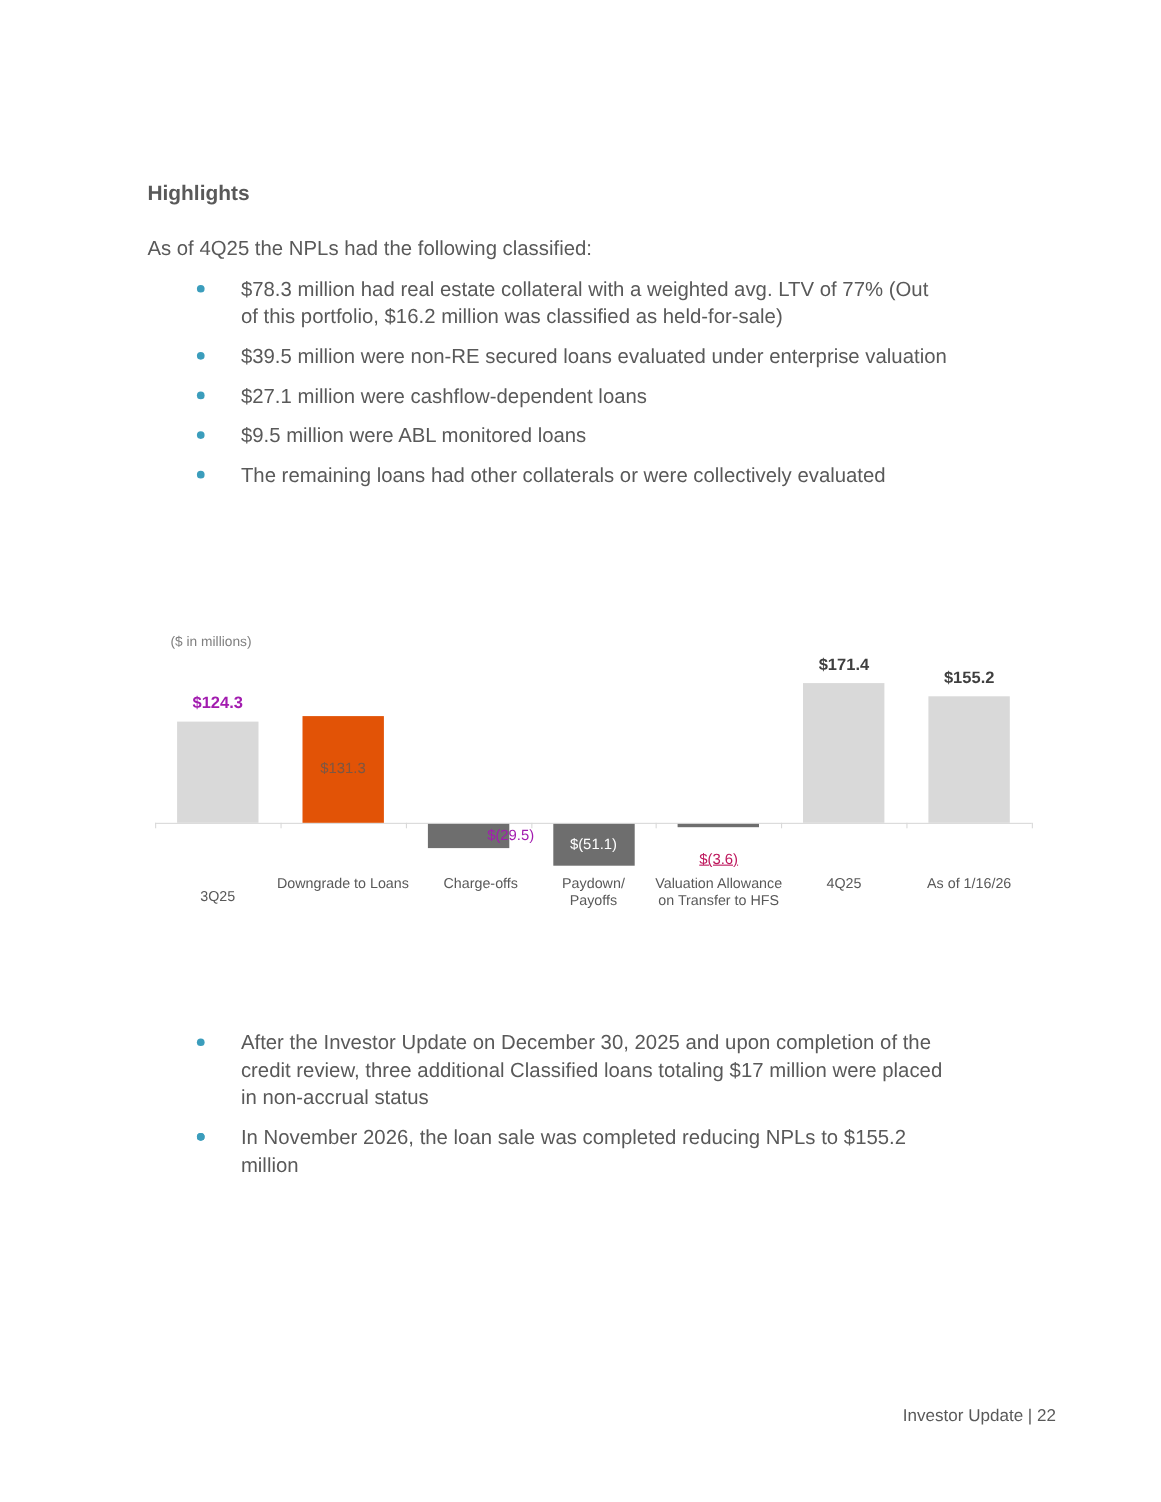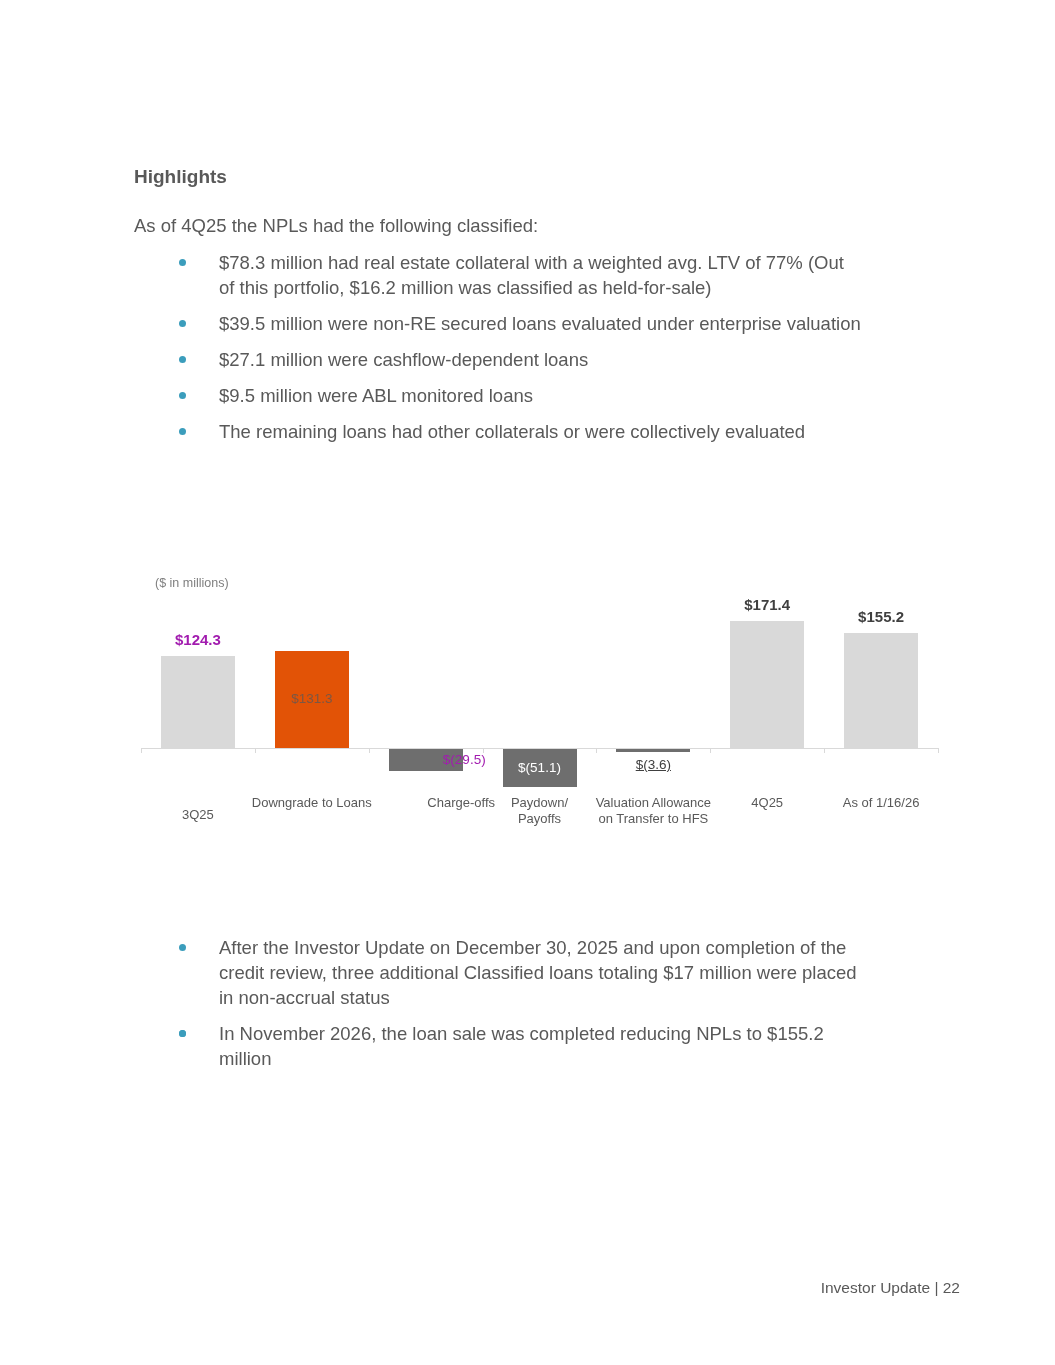--- a/index.html
+++ b/index.html
@@ -75,31 +75,31 @@
       <div class="cat" style="left: 127.929px; width: 140px; top: 237px;">
         <div>3Q25</div>
       </div>
       <div class="bar" style="left: 274.786px; top: 81px; width: 74px; height: 97px; background: rgb(226, 83, 6);"></div>
       <div class="blabel inside" style="left: 251.786px; width: 120px; color: rgb(123, 87, 68); top: 120.5px;">$131.3</div>
       <div class="cat" style="left: 241.786px; width: 140px; top: 225px;">
         <div>Downgrade to Loans</div>
       </div>
       <div class="bar" style="left: 388.643px; top: 179px; width: 74px; height: 22px; background: rgb(110, 110, 110);"></div>
       <div class="blabel inside" style="left: 365.643px; width: 120px; color: #a21caf; top: 182px; text-align: right;">$(29.5)</div>
-      <div class="cat" style="left: 355px; width: 140px; top: 225px; text-align: right;">
+      <div class="cat" style="left: 367px; width: 140px; top: 225px;">
         <div>Charge-offs</div>
       </div>
       <div class="bar" style="left: 502.5px; top: 179px; width: 74px; height: 38px; background: rgb(110, 110, 110);"></div>
       <div class="blabel inside" style="left: 479.5px; width: 120px; color: rgb(255, 255, 255); top: 190px;">$(51.1)</div>
       <div class="cat" style="left: 469.5px; width: 140px; top: 225px;">
         <div>Paydown/</div>
         <div>Payoffs</div>
       </div>
       <div class="bar" style="left: 616.357px; top: 179px; width: 74px; height: 3px; background: rgb(110, 110, 110);"></div>
-      <div class="blabel below" style="left: 593.357px; width: 120px; color: #404040; top: 187px; text-decoration: underline;">$(3.6)</div>
+      <div class="blabel below" style="left: 593.357px; width: 120px; color: #be185d; top: 203px; text-decoration: underline;">$(3.6)</div>
       <div class="cat" style="left: 583.357px; width: 140px; top: 225px;">
         <div>Valuation Allowance</div>
         <div>on Transfer to HFS</div>
       </div>
       <div class="bar" style="left: 730.214px; top: 51px; width: 74px; height: 127px; background: rgb(217, 217, 217);"></div>
       <div class="blabel above" style="left: 707.214px; width: 120px; color: rgb(63, 63, 63); top: 27px;">$171.4</div>
       <div class="cat" style="left: 697.214px; width: 140px; top: 225px;">
         <div>4Q25</div>
       </div>
       <div class="bar" style="left: 844.071px; top: 63px; width: 74px; height: 115px; background: rgb(217, 217, 217);"></div>

